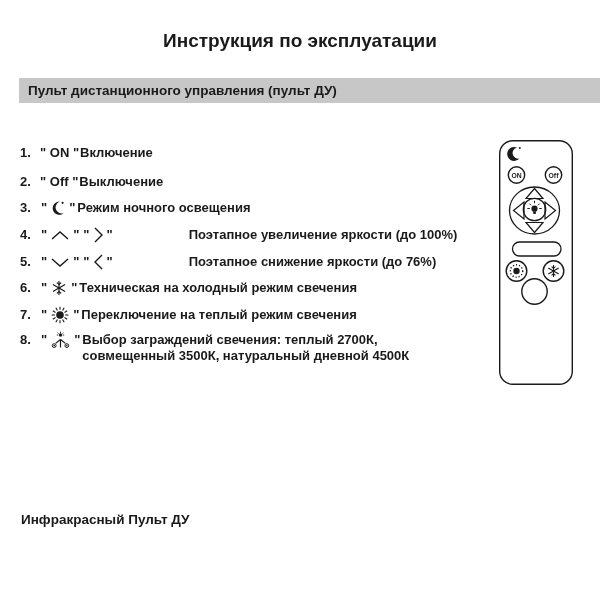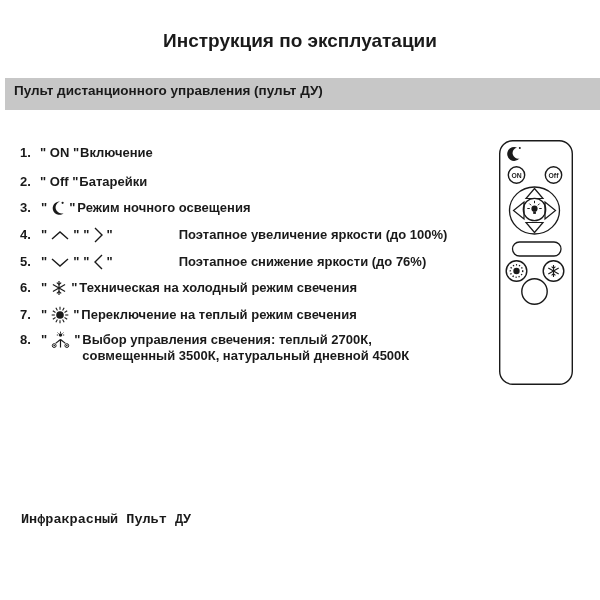--- a/index.html
+++ b/index.html
@@ -1,34 +1,34 @@
 <!DOCTYPE html>
 <html style="--ink: #1a1a1a; --bar: #c7c7c7; --paper: #ffffff;"><head>
 <meta charset="utf-8">
 <style>
   html,body{margin:0;padding:0;background:#fff;}
   .page{position:relative;width:600px;height:600px;background:var(--paper,#fff);
         font-family:"Liberation Sans",sans-serif;font-weight:700;color:var(--ink,#1a1a1a);overflow:hidden;}
   .title{position:absolute;top:30px;left:0;width:600px;text-align:center;font-size:19px;}
-  .bar{position:absolute;left:5px;right:0;height:32px;background:var(--bar,#c7c7c7);
+  .bar{position:absolute;left:19px;right:0;height:25px;background:var(--bar,#c7c7c7);
        font-size:13.5px;line-height:25px;padding-left:9px;box-sizing:border-box;}
   .bar1{top:78px}
   .bar2{top:471px}
   .li{position:absolute;left:20px;display:flex;align-items:center;font-size:13px;line-height:16px;white-space:nowrap;}
   .num{width:15px;margin-right:4px;}
   .q{margin:0 2px;}
   .sym{margin:0 1px;}
   .txt{}
-  .txt-wide{margin-left:16px;padding-left:48px;}
+  .txt-wide{margin-left:26px;padding-left:48px;}
   .icon{display:inline-flex;align-items:center;justify-content:center;margin:0 2px;}
   .li8{align-items:flex-start;}
   .li8 .num,.li8 .q{line-height:16px;}
   .li8 .icon{margin-top:-1px;}
   .txt8 div{line-height:16px;}
-  .tech{position:absolute;left:21px;font-size:13.5px;line-height:17px;white-space:nowrap;font-family:Liberation Mono, monospace;}
+  .tech{position:absolute;left:21px;font-size:13.5px;line-height:17px;white-space:nowrap;}
   .remote{position:absolute;left:490px;top:138px;}
   svg{display:block;}
   svg text{font-family:"Liberation Sans",sans-serif;font-weight:700;fill:var(--ink,#1a1a1a);}
   .stroke{stroke:var(--ink,#1a1a1a);fill:none;}
   .fillink{fill:var(--ink,#1a1a1a);}
 </style>
 </head>
 <body>
 
 <div class="page">
@@ -39,21 +39,21 @@
 
   <div class="li" style="top:145px">
     <span class="num">1.</span>
     <span class="sym">" ON "</span>
     <span class="txt">Включение</span>
   </div>
 
   <div class="li" style="top:174px">
     <span class="num">2.</span>
     <span class="sym">" Off "</span>
-    <span class="txt">Батарейки</span>
+    <span class="txt">Выключение</span>
   </div>
 
   <div class="li" style="top:200px">
     <span class="num">3.</span>
     <span class="q">"</span>
     <span class="icon">
       <svg width="14" height="16" viewBox="0 0 14 16">
         <path class="fillink" d="M8.8,1.6 A6.6,6.6 0 1 0 12.6,13.2 A5.4,5.4 0 1 1 8.8,1.6 Z"></path>
         <circle class="fillink" cx="11.6" cy="2.8" r="1.1"></circle>
       </svg>
@@ -163,21 +163,21 @@
             <path d="M13.2,4 L11.8,4"></path>
         </g>
         <circle class="stroke" stroke-width="1" cx="3.2" cy="14.6" r="1.9"></circle>
         <circle class="fillink" cx="3.2" cy="14.6" r="0.8"></circle>
         <circle class="stroke" stroke-width="1" cx="15.8" cy="14.6" r="1.9"></circle>
         <circle class="fillink" cx="15.8" cy="14.6" r="0.8"></circle>
       </svg>
     </span>
     <span class="q">"</span>
     <span class="txt txt8">
-      <div>Выбор управления свечения: теплый 2700К,</div>
+      <div>Выбор заграждений свечения: теплый 2700К,</div>
       <div>совмещенный 3500К, натуральный дневной 4500К</div>
     </span>
   </div>
 
   <svg class="remote" width="95" height="250" viewBox="0 0 95 250">
     <rect class="stroke" stroke-width="1.4" x="9.7" y="2.7" width="72.6" height="243.6" rx="13"></rect>
     <g>
       <path class="fillink" d="M27,9.5 A7,7 0 1 0 29.5,20.5 A5.5,5.5 0 1 1 27,9.5 Z"></path>
       <circle class="fillink" cx="29.8" cy="10" r="1"></circle>
     </g>

